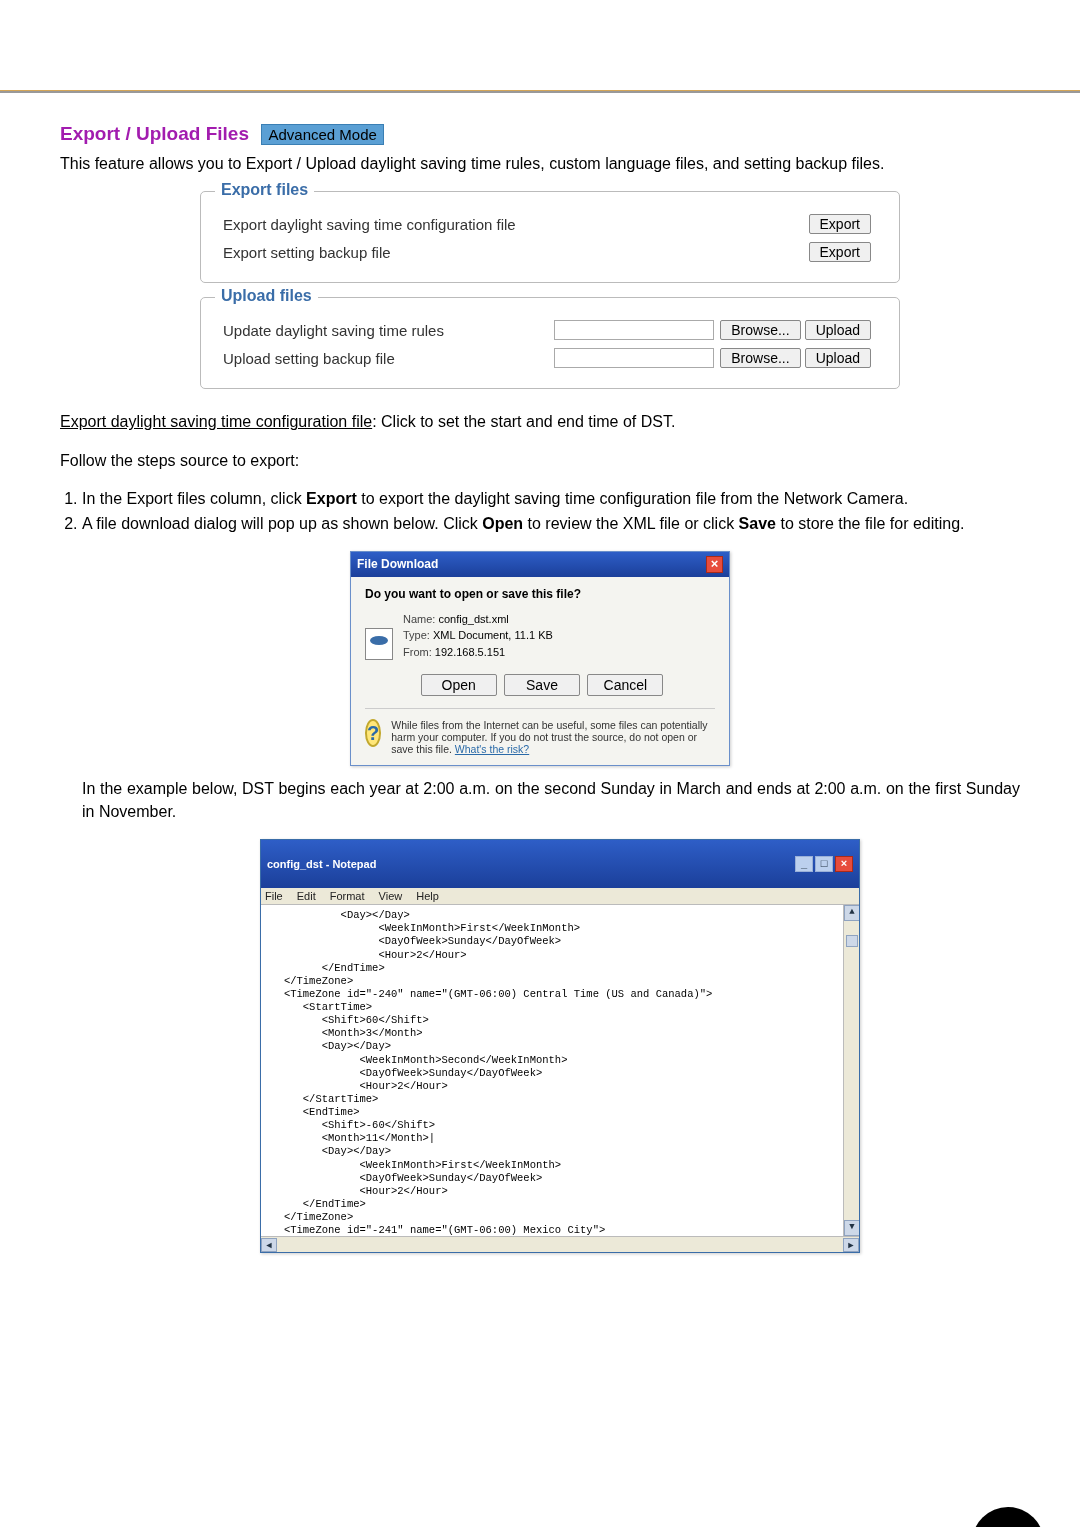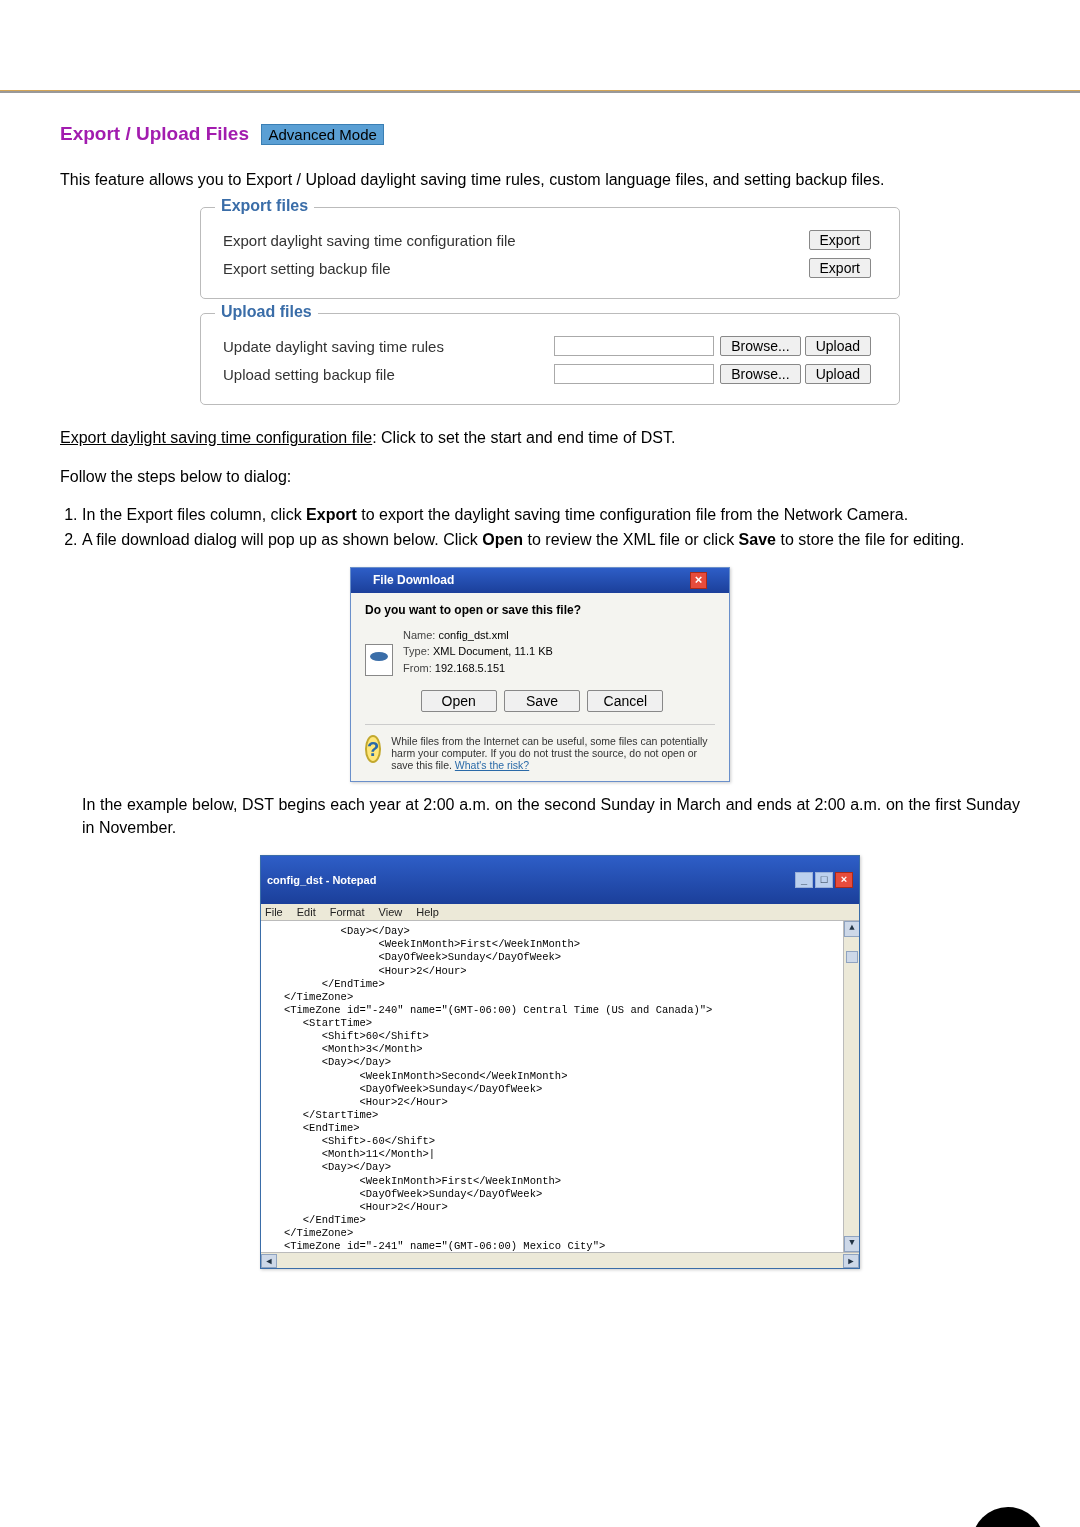--- a/index.html
+++ b/index.html
@@ -27,21 +27,21 @@
   }
   .mode-badge {
     display: inline-block;
     background: #5a9fd4;
     color: #000;
     border: 1px solid #3a7fb4;
     padding: 1px 6px;
     font-size: 15px;
   }
   .intro {
-    margin-top: 24px;
+    margin-top: 8px;
     font-size: 16px;
     line-height: 1.4;
     text-align: justify;
   }
   .panel-group {
     margin: 14px auto 6px 140px;
     width: 700px;
     border: 1px solid #bbb;
     border-radius: 5px;
     padding: 14px 28px 12px 22px;
@@ -106,21 +106,21 @@
     margin: 16px auto 10px auto;
     border: 1px solid #6a8fca;
     background: #f4f4f0;
     font-size: 12px;
     box-shadow: 1px 1px 3px rgba(0,0,0,0.2);
   }
   .dialog-title {
     background: linear-gradient(to bottom, #2e5ec7, #1b3f9a);
     color: #fff;
     font-weight: bold;
-    padding: 4px 22px;
+    padding: 4px 6px;
     display: flex;
     justify-content: space-between;
     align-items: center;
   }
   .close-x {
     width: 17px; height: 17px;
     background: #e74c3c;
     border: 1px solid #aa2a19;
     color: #fff;
     text-align: center;
@@ -310,21 +310,21 @@
           <button class="btn">Browse...</button>
           <button class="btn">Upload</button>
         </div>
       </div>
     </div>
 
     <p class="para">
       <span class="underline">Export daylight saving time configuration file</span><span>: Click to set the start and end time of DST.</span>
     </p>
 
-    <p class="para" style="margin-top:14px;">Follow the steps below to dialog:</p>
+    <p class="para" style="margin-top:14px;">Follow the steps source to export:</p>
 
     <ol class="steps">
       <li>
         <span>In the Export files column, click </span><b>Export</b><span> to export the daylight saving time configuration file from the Network Camera.</span>
       </li>
       <li>
         <span>A file download dialog will pop up as shown below. Click </span><b>Open</b><span> to review the XML file or click </span><b>Save</b><span> to store the file for editing.</span>
       </li>
     </ol>
 

